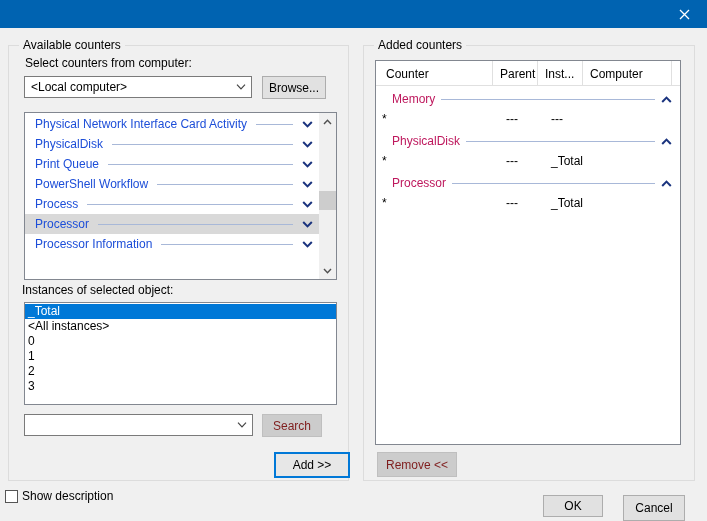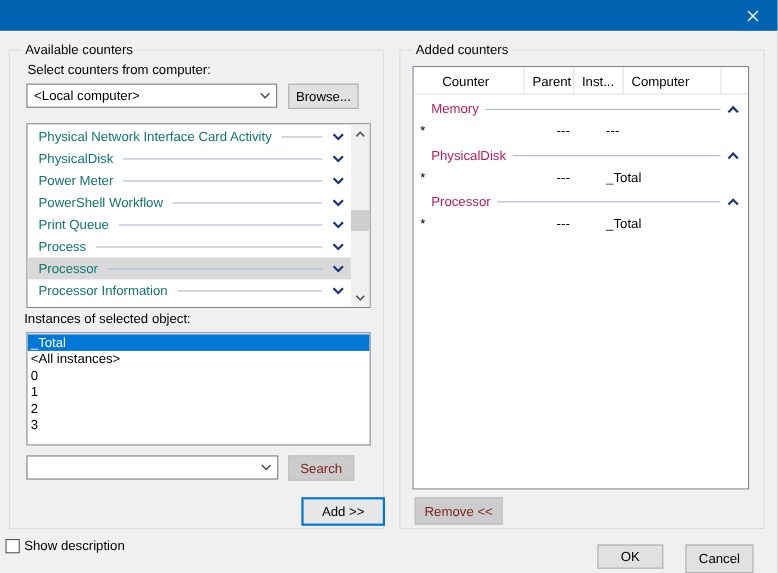--- a/index.html
+++ b/index.html
@@ -62,21 +62,21 @@
   
   .clist {
     position:absolute; left:24px; top:112px; width:313px; height:168px;
     background:#fff; border:1px solid #828790; overflow:hidden;
   }
   .clist-rows { position:absolute; left:0; top:1px; right:17px; }
   .crow {
     height:20px; display:flex; align-items:center; padding:0 6px 0 10px;
   }
   .crow.sel { background:#D9D9D9; }
-  .crow .cname { color:#0f766e; white-space:nowrap; }
+  .crow .cname { color:#1d4ed8; white-space:nowrap; }
   .crow .cline { flex:1; height:1px; background:#A8B8D8; margin:0 9px; }
 
   
   .sbar { position:absolute; top:0; right:0; bottom:0; width:17px; background:#F0F0F0; }
   .sbtn { position:absolute; left:0; width:17px; height:17px; display:flex; align-items:center; justify-content:center; }
   .sbtn.up { top:0; } .sbtn.down { bottom:0; }
   .sthumb { position:absolute; left:0; width:17px; background:#CDCDCD; }
 
   
   .ilist {
@@ -89,21 +89,21 @@
   
   .table {
     position:absolute; left:375px; top:60px; width:306px; height:385px;
     background:#fff; border:1px solid #828790;
   }
   .thead { display:flex; height:25px; border-bottom:1px solid #E0E0E0; }
   .th {
     display:flex; align-items:center; padding-left:7px;
     border-right:1px solid #E0E0E0; height:25px;
   }
-  .th.c0 { width:101px; padding-left:26px; }
+  .th.c0 { width:117px; padding-left:10px; }
   .th.c1 { width:45px; } .th.c2 { width:45px; } .th.c3 { width:89px; }
   .tbody { padding-top:3px; }
   .tgrow {
     height:20px; display:flex; align-items:center; padding:0 8px 0 16px; margin-top:0;
   }
   .tgrow.gap { margin-top:2px; }
   .tgrow .gname { color:#be185d; white-space:nowrap; }
   .tgrow .gline { flex:1; height:1px; background:#A8B8D8; margin:0 6px; }
   .tdrow { height:20px; display:flex; align-items:center; }
   .td { padding-left:7px; overflow:hidden; white-space:nowrap; }
@@ -159,35 +159,28 @@
           </svg>
       </div>
       <div class="crow">
         <span class="cname">PhysicalDisk</span>
         <span class="cline"></span>
         <svg width="11" height="7" viewBox="0 0 11 7">
             <path d="M1.2 1 L5.5 5.4 L9.8 1" stroke="#1A337E" stroke-width="2" fill="none"></path>
           </svg>
       </div>
       <div class="crow">
-        <span class="cname">Power Meter</span>
+        <span class="cname">Print Queue</span>
         <span class="cline"></span>
         <svg width="11" height="7" viewBox="0 0 11 7">
             <path d="M1.2 1 L5.5 5.4 L9.8 1" stroke="#1A337E" stroke-width="2" fill="none"></path>
           </svg>
       </div>
       <div class="crow">
         <span class="cname">PowerShell Workflow</span>
-        <span class="cline"></span>
-        <svg width="11" height="7" viewBox="0 0 11 7">
-            <path d="M1.2 1 L5.5 5.4 L9.8 1" stroke="#1A337E" stroke-width="2" fill="none"></path>
-          </svg>
-      </div>
-      <div class="crow">
-        <span class="cname">Print Queue</span>
         <span class="cline"></span>
         <svg width="11" height="7" viewBox="0 0 11 7">
             <path d="M1.2 1 L5.5 5.4 L9.8 1" stroke="#1A337E" stroke-width="2" fill="none"></path>
           </svg>
       </div>
       <div class="crow">
         <span class="cname">Process</span>
         <span class="cline"></span>
         <svg width="11" height="7" viewBox="0 0 11 7">
             <path d="M1.2 1 L5.5 5.4 L9.8 1" stroke="#1A337E" stroke-width="2" fill="none"></path>

